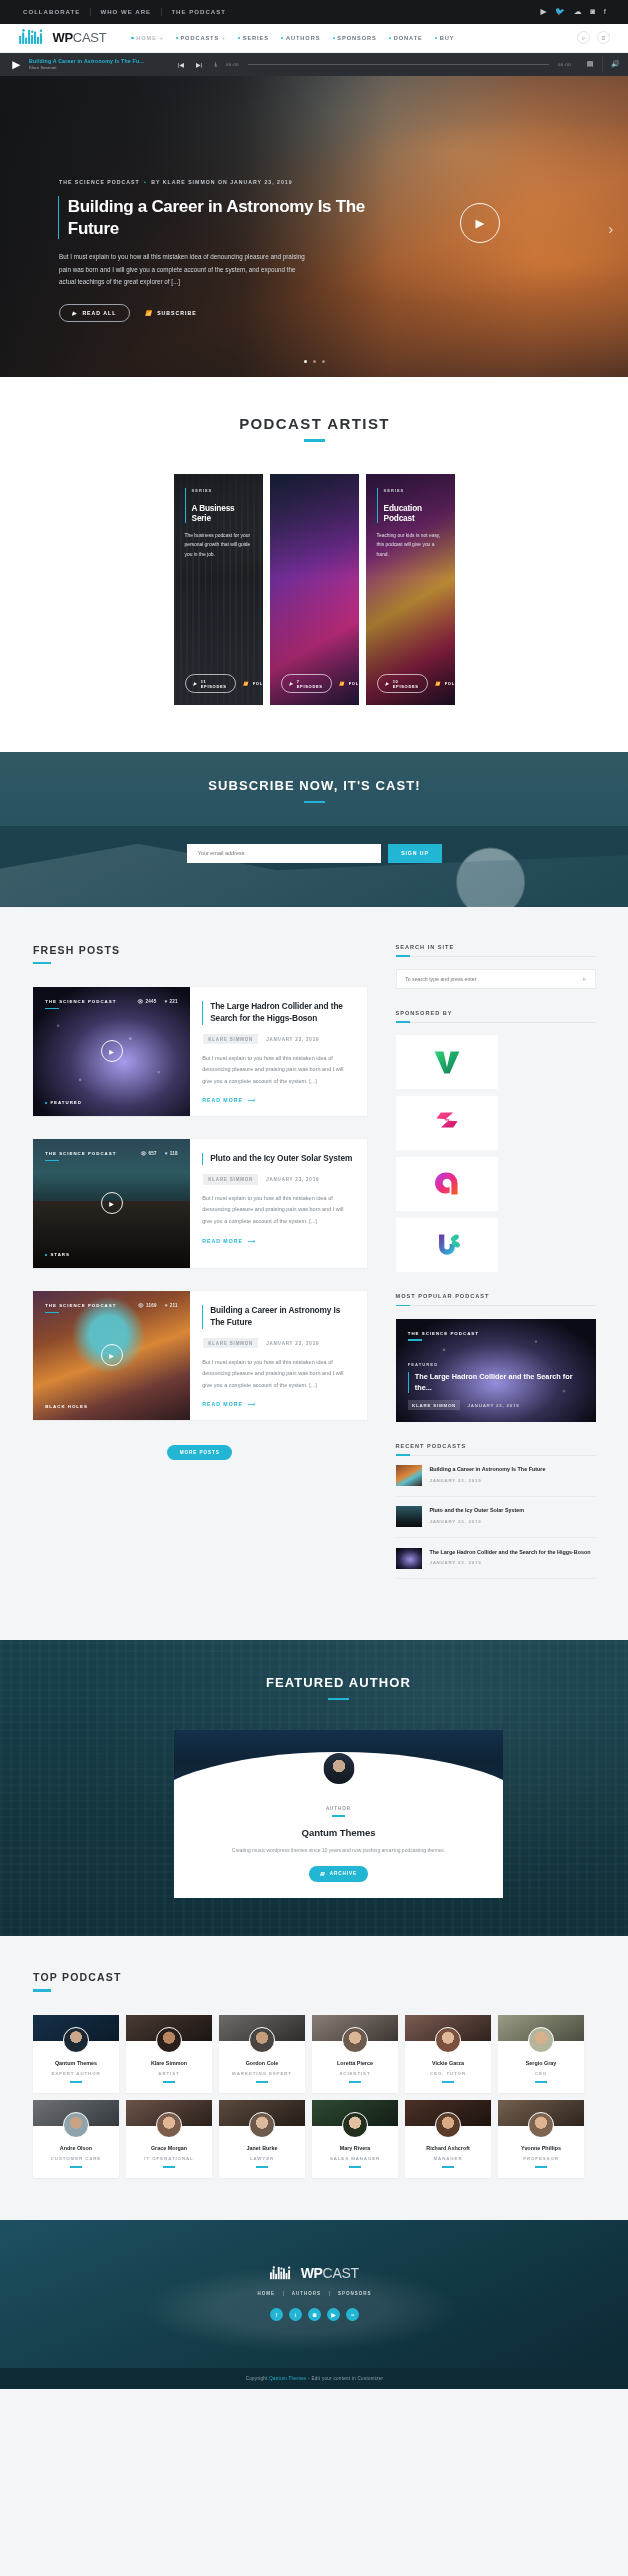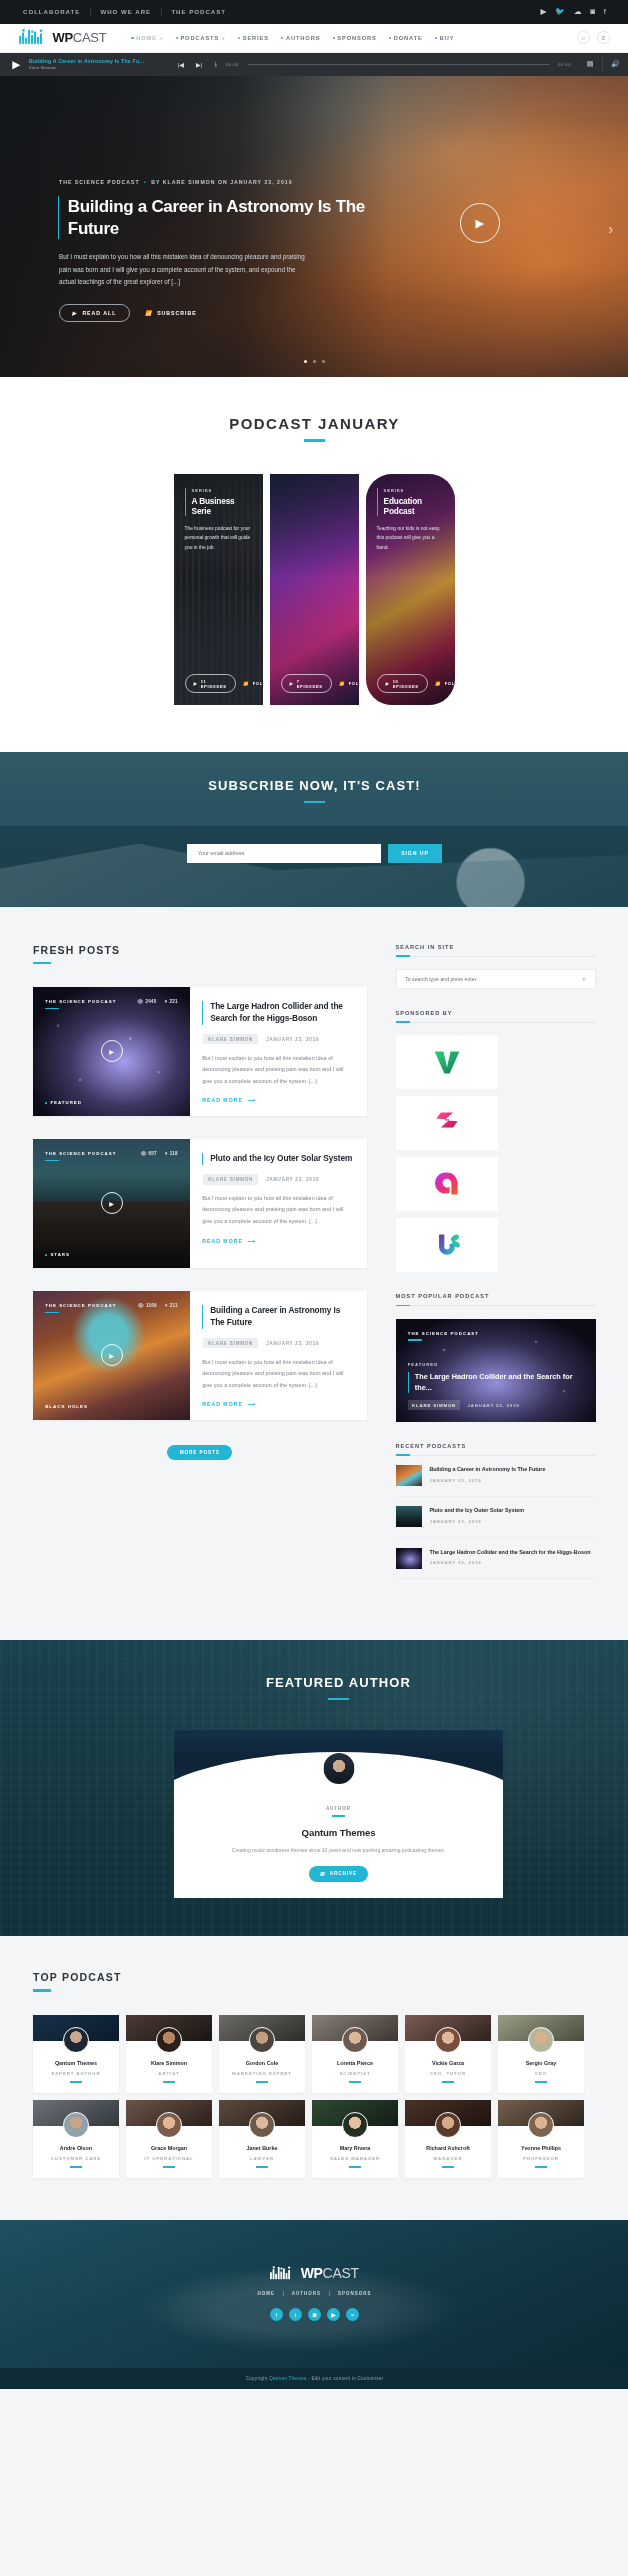--- a/index.html
+++ b/index.html
@@ -104,25 +104,25 @@
   
   .series-wrap { padding:38px 0 47px; }
   .series-grid { display:flex; gap:7px; justify-content:center; margin-top:32px; }
   .series-card { position:relative; width:89px; height:231px; overflow:hidden; }
   .s1 { background:linear-gradient(180deg,#3a3f46 0%,#1d2026 45%,#30343a 100%); }
   .s1:after { content:""; position:absolute; inset:0; background:
       linear-gradient(170deg, rgba(18,20,24,.85) 0%, rgba(18,20,24,.25) 40%, rgba(30,34,40,.75) 100%),
       repeating-linear-gradient(90deg, rgba(255,200,140,.08) 0 1.7px, transparent 1.7px 6.1px); }
   .s2 { background:linear-gradient(150deg,#1f2f50 0%,#7b2fa0 40%,#e0318f 70%,#2b1a46 100%); }
   .s2:after { content:""; position:absolute; inset:0; background:linear-gradient(180deg, rgba(10,12,20,.55) 0%, rgba(10,12,20,.08) 45%, rgba(10,12,20,.45) 100%); }
-  .s3 { background:linear-gradient(150deg,#4b2066 0%,#8d2f86 30%,#d9a23a 55%,#b3264f 78%,#2a1230 100%);border-radius:26px; }
+  .s3 { background:linear-gradient(150deg,#4b2066 0%,#8d2f86 30%,#d9a23a 55%,#b3264f 78%,#2a1230 100%); }
   .s3:after { content:""; position:absolute; inset:0; background:linear-gradient(180deg, rgba(10,8,14,.55) 0%, rgba(10,8,14,.15) 45%, rgba(10,8,14,.5) 100%); }
   .series-body { position:relative; z-index:2; padding:14px 10.5px 0; }
   .series-kicker { color:#cfd4d8; font-size:4px; font-weight:bold; letter-spacing:1px; }
-  .series-name { color:#fff; font-size:8.3px; font-weight:bold; letter-spacing:-0.2px; margin-top:3px; }
+  .series-name { color:#fff; font-size:8.3px; font-weight:bold; letter-spacing:-0.2px; margin-top:10px; }
   .series-head { border-left:1.7px solid #23b6d4; padding-left:6.1px; }
   .series-desc { color:#dfe3e6; font-size:4.9px; line-height:1.95; margin-top:7.9px; }
   .series-foot { position:absolute; z-index:2; left:10.5px; right:10.5px; bottom:11.4px; display:flex; align-items:center; gap:7.9px; }
   .pill { display:inline-flex; align-items:center; gap:3.5px; border:0.9px solid rgba(255,255,255,.65); border-radius:12.2px; color:#fff; font-size:4px; font-weight:bold; letter-spacing:0.7px; padding:3.5px 7.9px; }
   .follow { display:inline-flex; align-items:center; gap:3.5px; color:#fff; font-size:4px; font-weight:bold; letter-spacing:0.7px; }
 
   
   .subscribe {
     position:relative; height:155px; overflow:hidden;
     background:linear-gradient(180deg,#3d6470 0%,#2f5a68 40%,#24505f 100%);
@@ -391,21 +391,21 @@
     <div class="hero-arrow">›</div>
     <div class="hero-dots">
       <i class="on"></i>
       <i></i>
       <i></i>
     </div>
   </div>
 
   <div class="sec series-wrap">
     <div class="sec-center">
-      <div class="sec-title">PODCAST JANUARY</div>
+      <div class="sec-title">PODCAST ARTIST</div>
       <div class="sec-rule"></div>
     </div>
     <div class="series-grid">
       <div class="series-card s1">
         <div class="series-body">
           <div class="series-head">
             <div class="series-kicker">SERIES</div>
             <div class="series-name">A Business Serie</div>
           </div>
           <div class="series-desc">The business podcast for your personal growth that will guide you in the job.</div>

